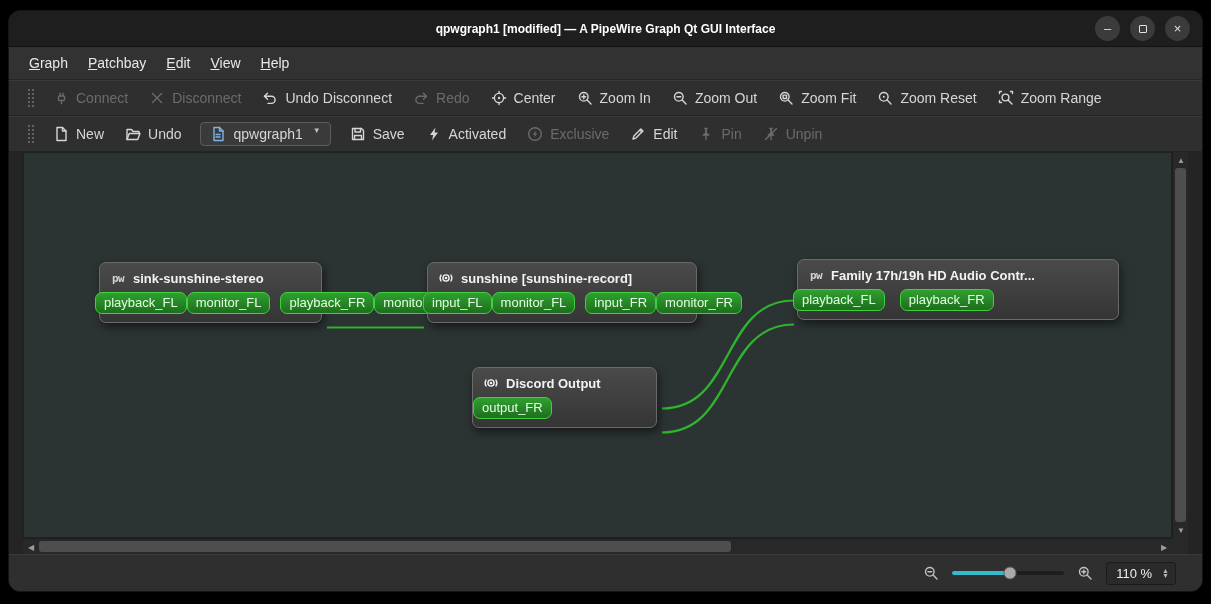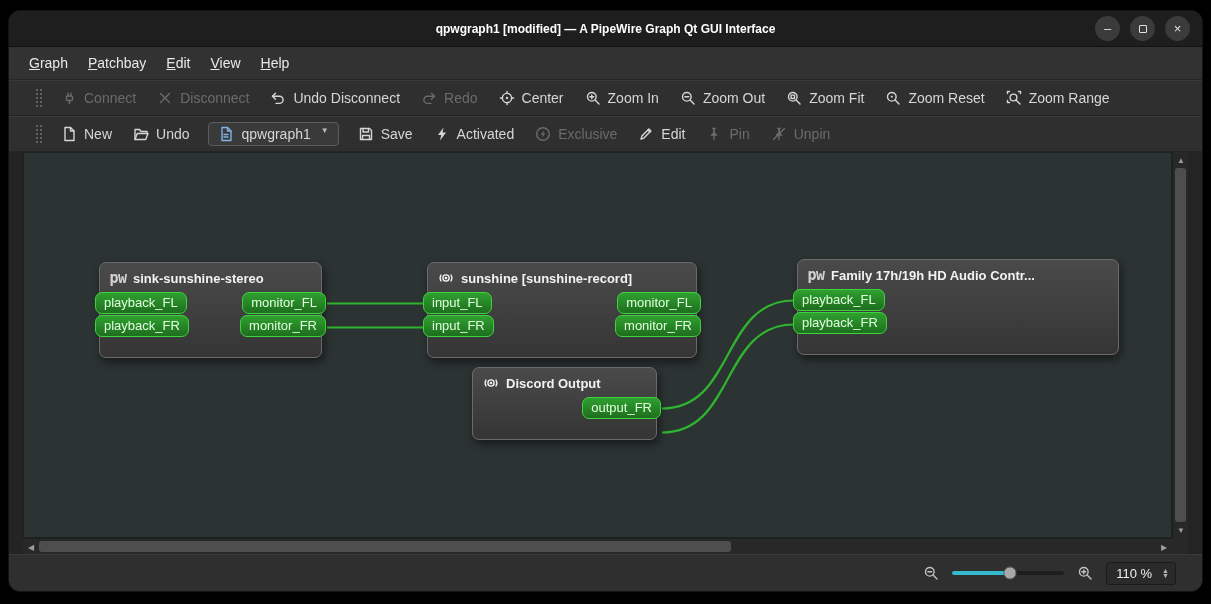--- a/index.html
+++ b/index.html
@@ -5,36 +5,36 @@
   *{box-sizing:border-box;margin:0;padding:0}
   html,body{width:1211px;height:604px;background:#000;font-family:"Liberation Sans","DejaVu Sans",sans-serif;overflow:hidden}
   .window{position:absolute;left:8px;top:10px;width:1195px;height:582px;background:#242424;border:1px solid #141414;border-radius:12px;overflow:hidden;display:flex;flex-direction:column}
   .titlebar{height:36px;flex:none;background:#1e1e1e;display:flex;align-items:center;justify-content:center;position:relative;border-bottom:1px solid #121212}
   .title{color:#fff;font-weight:bold;font-size:12px}
   .win-controls{position:absolute;right:12px;display:flex;gap:10px;align-items:center}
   .win-btn{width:25px;height:25px;border-radius:50%;background:#3b3b3b;color:#e2e2e2;display:flex;align-items:center;justify-content:center;font-size:13px;line-height:1;cursor:default}
   .maxbox{width:8px;height:8px;border:1.5px solid #e2e2e2;border-radius:1px;display:block}
   .menubar{height:28px;flex:none;background:#323232;display:flex;align-items:center;padding:16px 10px;color:#e8e8e8;font-size:14px;border-bottom:1px solid #262626}
   .menu-item{padding:3px 10px;border-radius:3px;white-space:nowrap}
-  .toolbar{height:36px;flex:none;background:#2f2f2f;display:flex;align-items:center;padding:0 24px;color:#d6d6d6;font-size:14px;border-top:1px solid #3a3a3a;border-bottom:1px solid #242424;gap:3px}
+  .toolbar{height:36px;flex:none;background:#2f2f2f;display:flex;align-items:center;padding:0 16px;color:#d6d6d6;font-size:14px;border-top:1px solid #3a3a3a;border-bottom:1px solid #242424;gap:3px}
   .tb-handle{width:7px;height:20px;margin:0 7px 0 2px;background-image:radial-gradient(circle,#616161 1px,transparent 1.3px);background-size:4px 4px}
   .tb-btn{display:flex;align-items:center;gap:7px;padding:5px 9px;border-radius:4px;white-space:nowrap}
   .tb-btn.disabled{color:#6b6b6b}
   .icon{display:inline-flex;width:16px;height:16px;align-items:center;justify-content:center;flex:none}
   .icon svg{width:16px;height:16px}
-  .pw-glyph{font-family:"DejaVu Sans Mono",monospace;font-weight:bold;font-size:15px;color:#d2d2d2;letter-spacing:-0.5px}
+  .pw-glyph{font-family:"DejaVu Sans Mono",monospace;font-weight:bold;font-size:11px;color:#d2d2d2;letter-spacing:-0.5px}
   .combo{display:flex;align-items:flex-start;gap:7px;background:#3a3a3a;border:1px solid #5c5c5c;border-radius:4px;padding:3px 9px;margin:0 7px}
   .combo .arrow{font-size:8px;color:#bdbdbd;margin-left:3px}
   .canvas-zone{flex:1;display:grid;grid-template-columns:1fr 16px;grid-template-rows:1fr 16px;margin:0 14px;min-height:0}
   .canvas{position:relative;overflow:hidden;background:#2c3333;border:1px solid #1d2323}
   .conn-layer{position:absolute;inset:0;z-index:1}
   .conn-layer path{fill:none;stroke:var(--connection,#2fb42f);stroke-width:2.2px}
   .node{position:absolute;z-index:2;background:linear-gradient(#4a4a4a,#353535);border:1px solid #6a6a6a;border-radius:7px;box-shadow:2px 4px 9px rgba(0,0,0,.5);color:#eee}
   .node-title{display:flex;align-items:center;gap:7px;padding:7px 10px 3px;font-weight:bold;font-size:13px;white-space:nowrap;overflow:hidden;color:#f2f2f2}
-  .node-ports{padding:3px 0 21px;display:flex;flex-direction:column;gap:2px}
+  .node-ports{padding:3px 0 9px;display:flex;flex-direction:row;gap:20px}
   .port-row{display:flex;align-items:center;height:21px}
   .port{font-size:13px;line-height:1;padding:3px 8px 4px;border:1.5px solid var(--accent-green,#3fd23f);border-radius:7px;background:linear-gradient(#2fa02f,#1e6e1e);color:#e2ffe0;white-space:nowrap}
   .port.in{margin-left:-5px;margin-right:auto}
   .port.out{margin-left:auto;margin-right:-5px}
   .vscroll{background:#282828;position:relative;border-left:1px solid #1e1e1e}
   .hscroll{background:#282828;position:relative;border-top:1px solid #1e1e1e}
   .scroll-arrow{position:absolute;color:#9b9b9b;font-size:8px;width:16px;height:16px;display:flex;align-items:center;justify-content:center}
   .vscroll .handle{position:absolute;left:2px;right:2px;top:16px;bottom:16px;background:#4e4e4e;border-radius:3px}
   .hscroll .handle{position:absolute;top:2px;bottom:2px;left:16px;width:692px;background:#4e4e4e;border-radius:3px}
   .corner{background:#282828}

